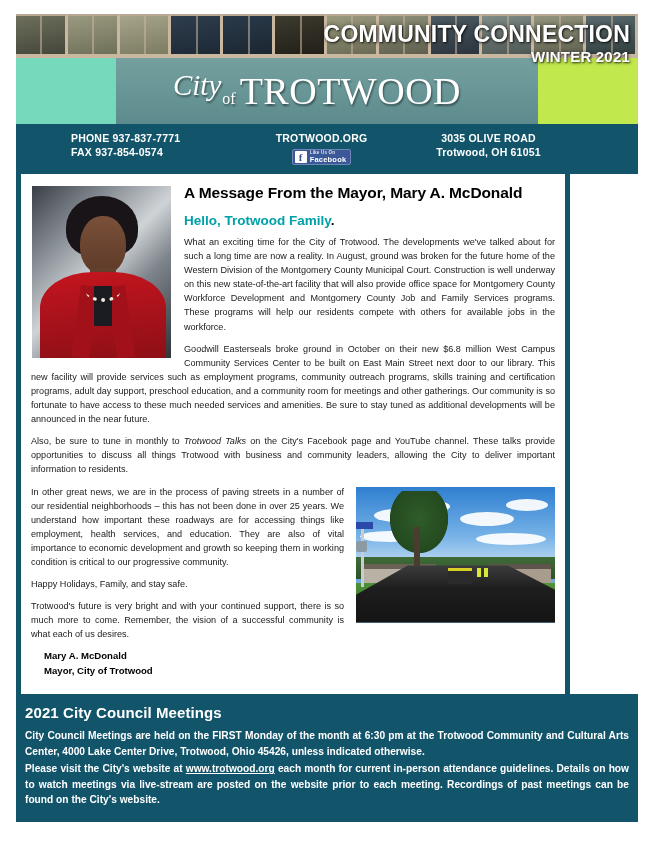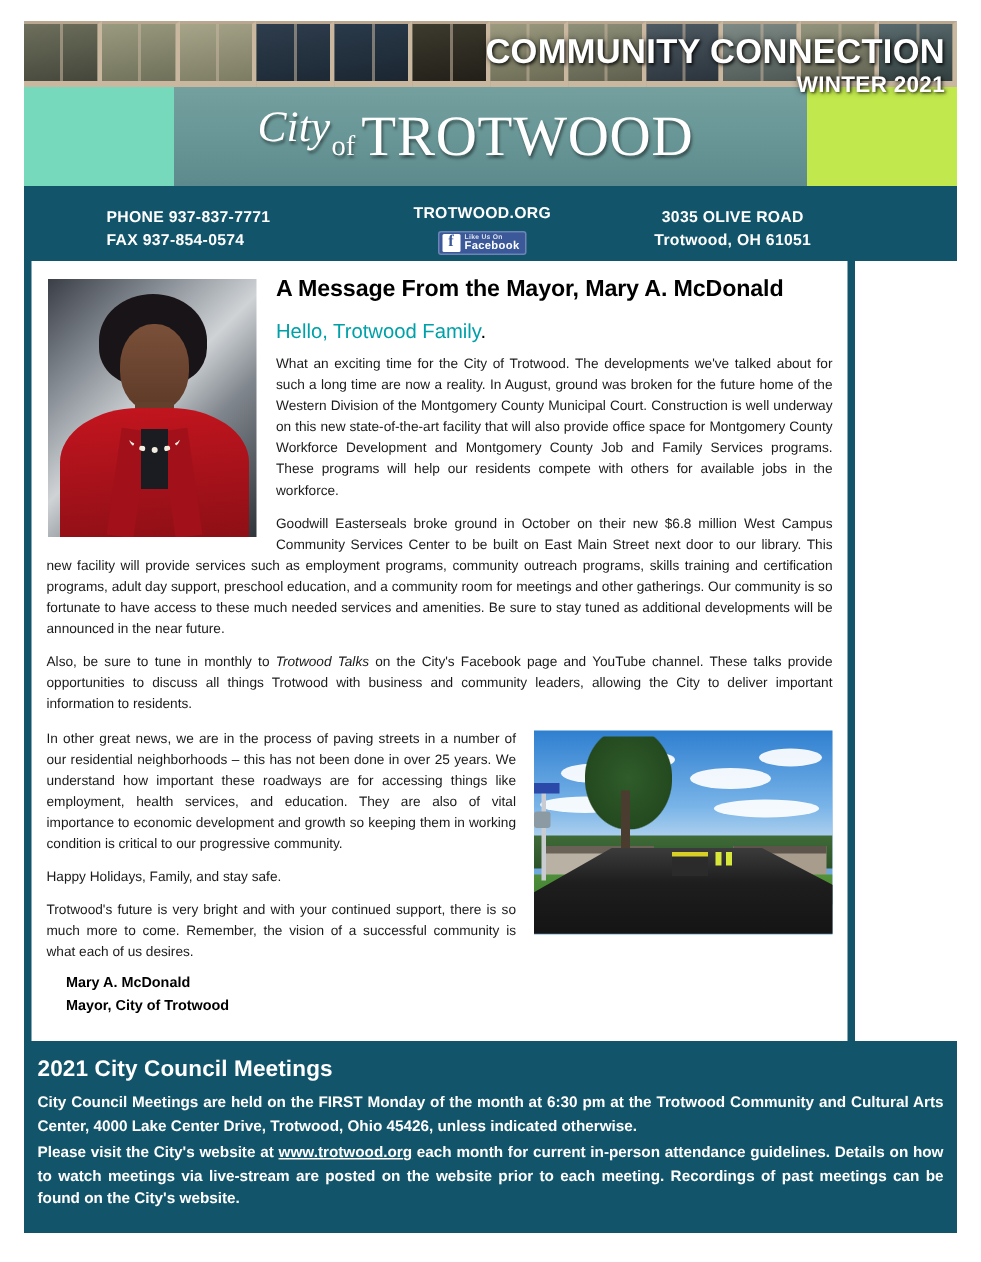--- a/index.html
+++ b/index.html
@@ -114,21 +114,21 @@
     transform: translateX(-10px);
   }
   .logo-city {
     font-size: 29px;
     font-style: italic;
     line-height: .9;
     position: relative;
     top: -9px;
   }
   .logo-of {
-    font-size: 19px;
+    font-size: 16px;
     margin: 0 4px 0 1px;
   }
   .logo-trotwood {
     font-size: 38px;
     letter-spacing: .5px;
   }
 
   
   .headline-block {
     position: absolute;
@@ -152,21 +152,21 @@
     letter-spacing: .2px;
   }
 
   
   .contact-bar {
     position: absolute;
     left: 0; top: 110px;
     width: 566px; height: 50px;
     background: #12556B;
     display: flex;
-    align-items: center;
+    align-items: flex-start;
     padding-top: 7px;
     color: #ffffff;
   }
   .contact-col {
     flex: 1 1 0;
     text-align: center;
     font-size: 10.5px;
     font-weight: bold;
     line-height: 1.35;
     letter-spacing: .2px;
@@ -282,21 +282,21 @@
   h1.msg-title {
     font-size: 15.5px;
     font-weight: bold;
     color: #000000;
     letter-spacing: -.1px;
     margin: 2px 0 3px 0;
     font-family: "Liberation Sans", sans-serif;
   }
   h2.msg-greeting {
     font-size: 13.5px;
-    font-weight: normal;
+    font-weight: bold;
     color: #00A0A8;
     margin: 11px 0 7px 0;
     font-family: "Liberation Sans", sans-serif;
   }
   h2.msg-greeting .dot { color: #000000; }
 
   p.body-text {
     font-size: 9.1px;
     line-height: 1.55;
     color: #1a1a1a;

